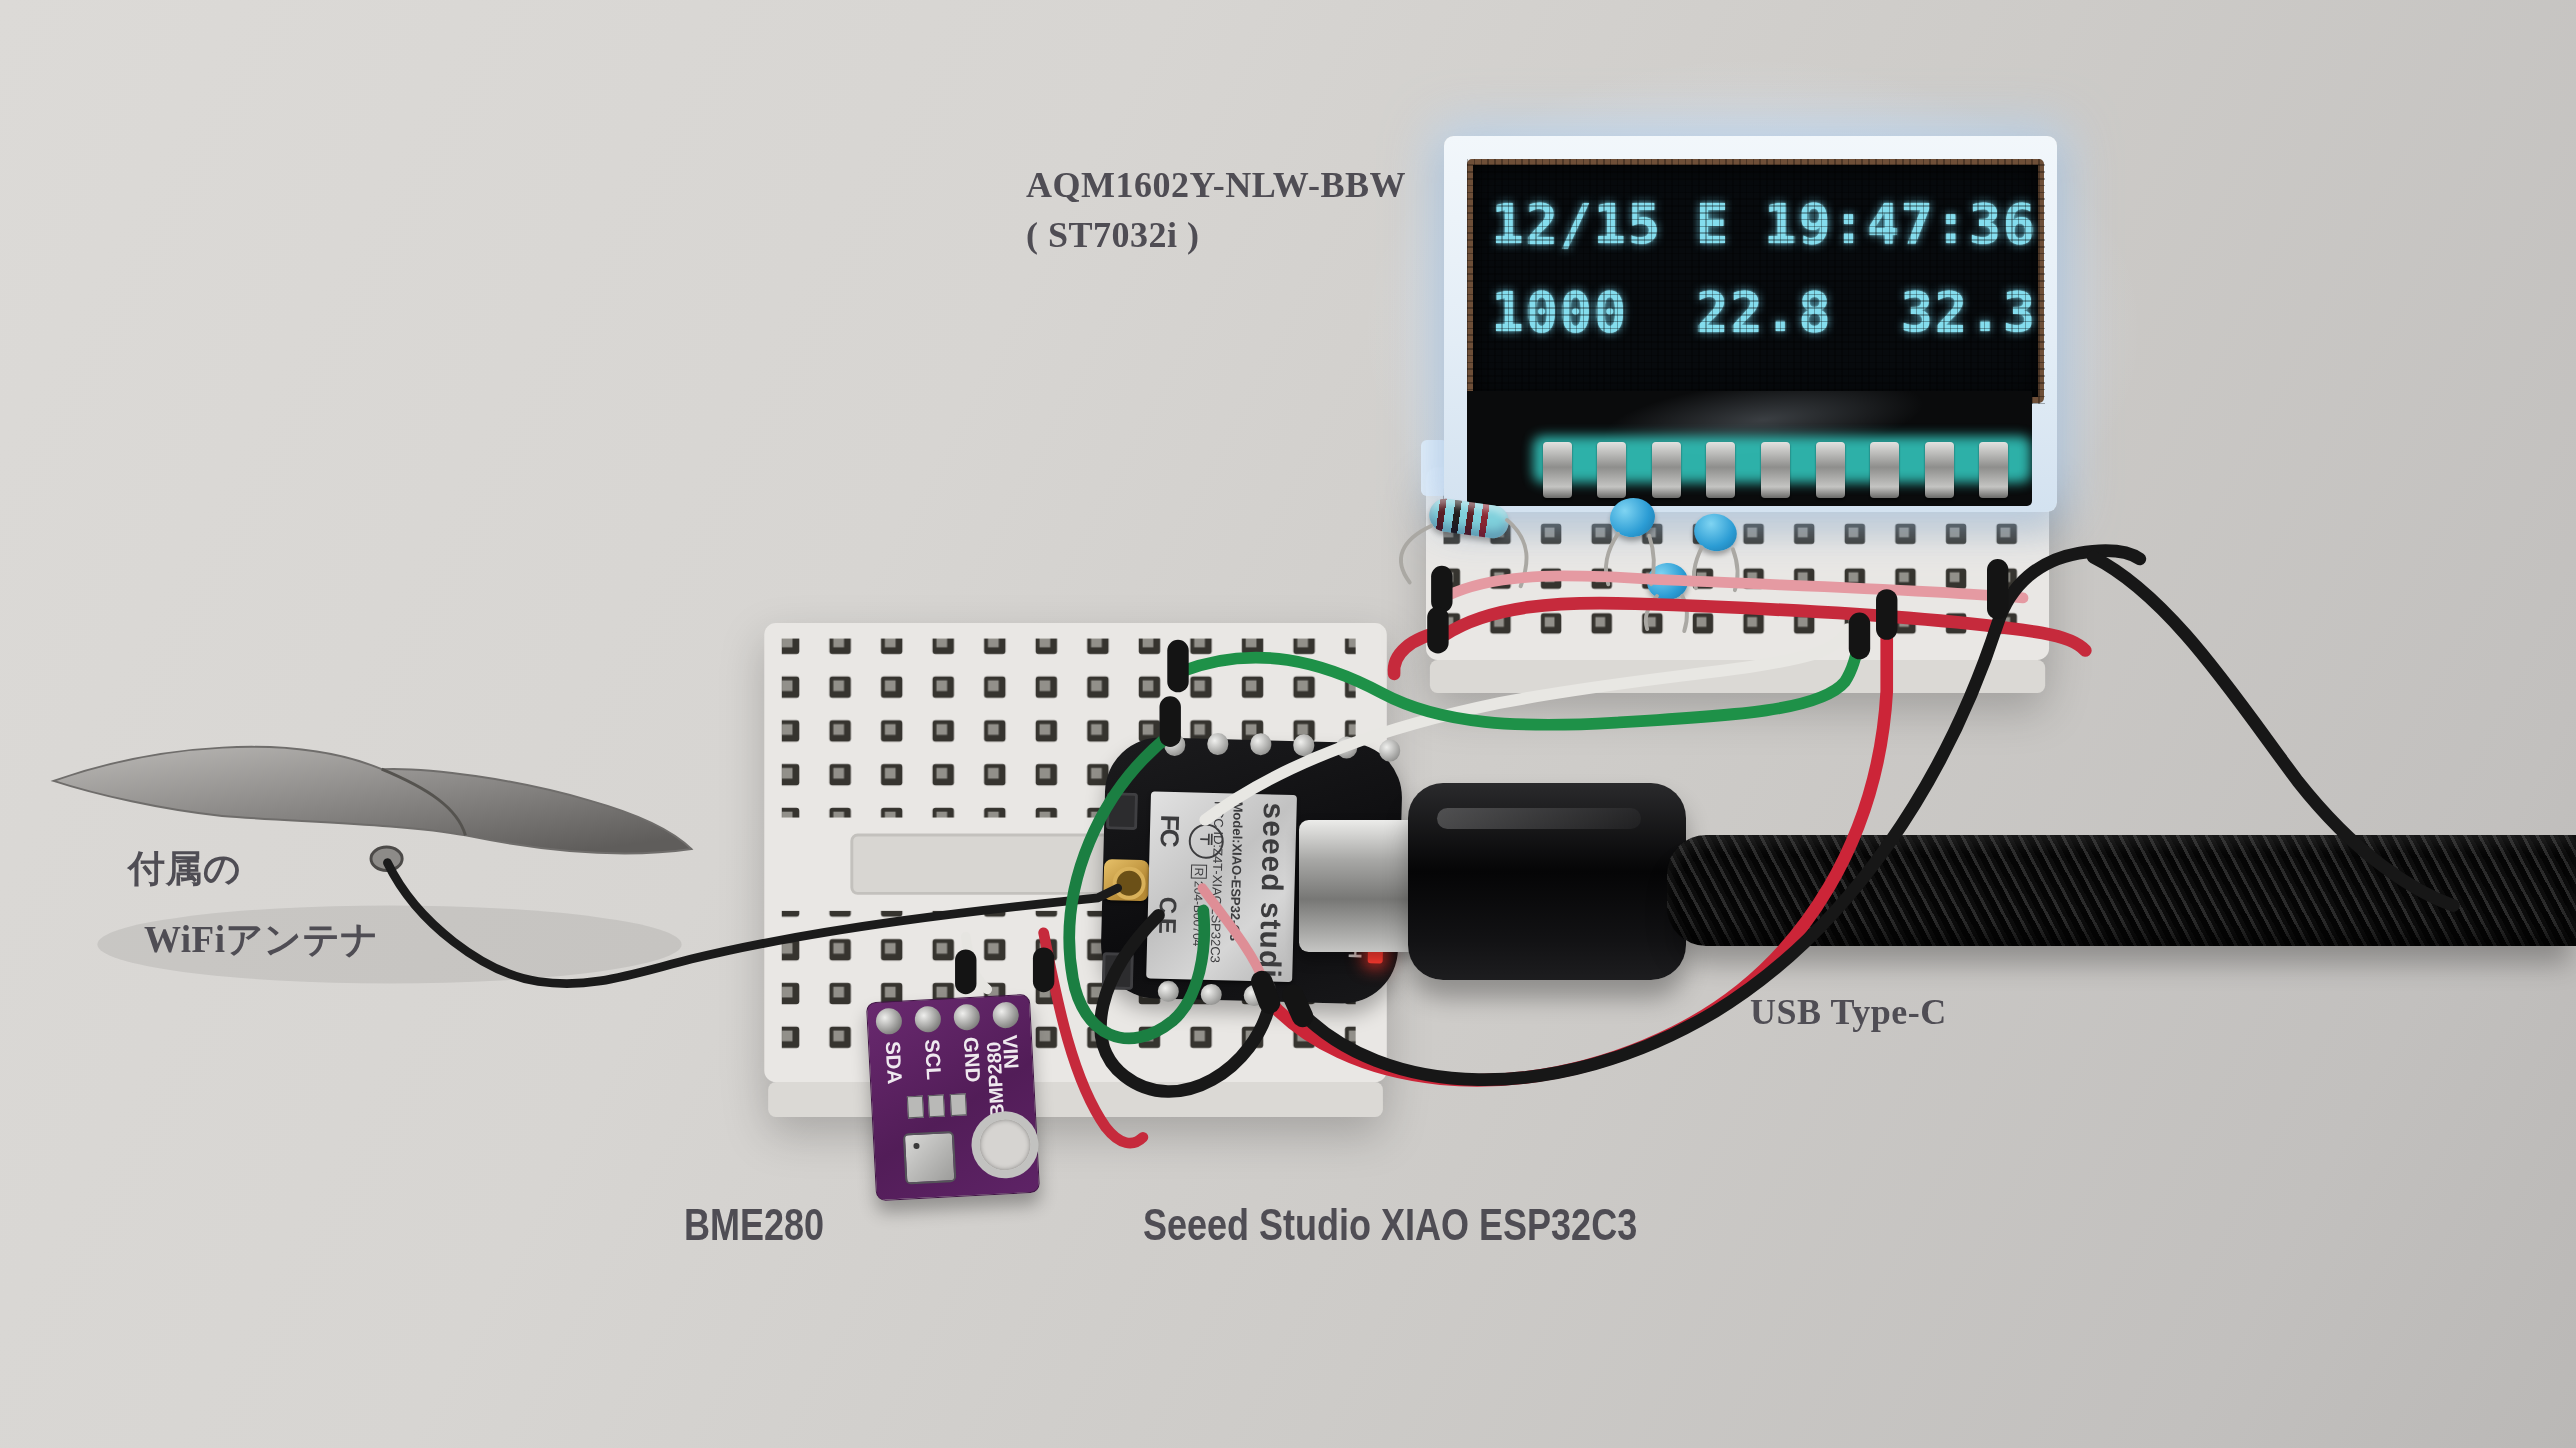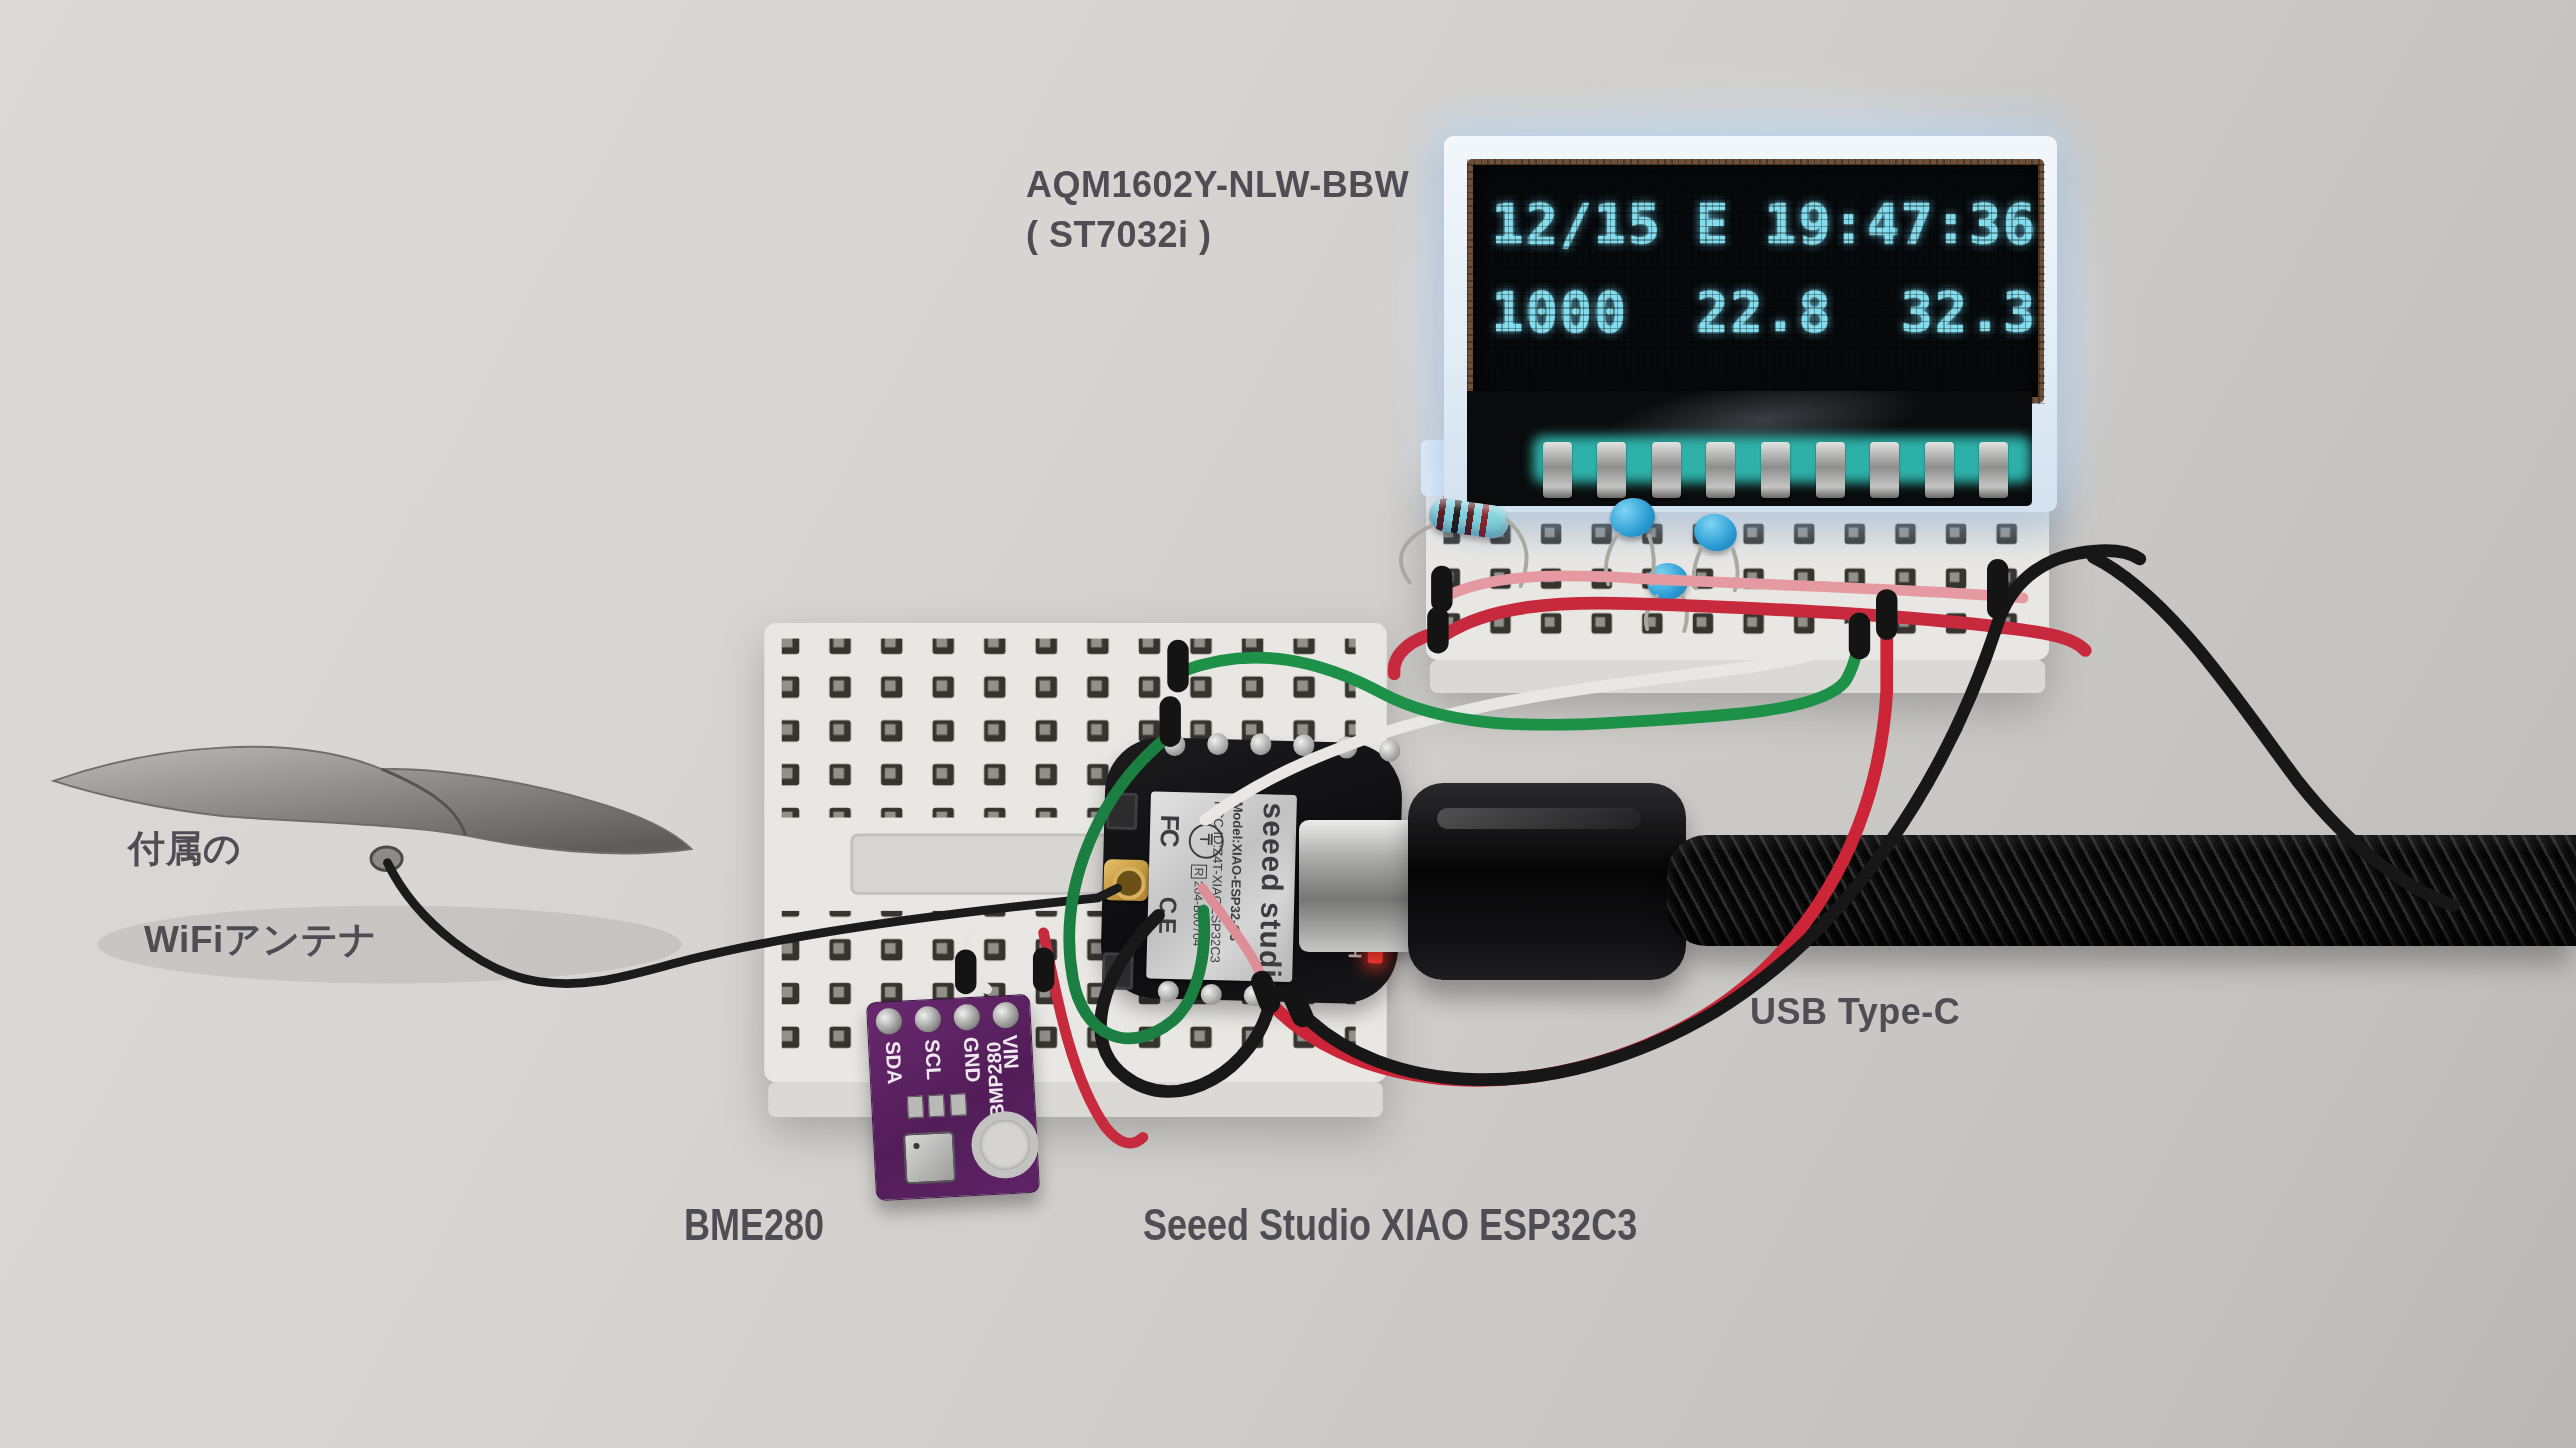--- a/index.html
+++ b/index.html
@@ -4,21 +4,21 @@
 <style>
   html,body{margin:0;padding:0;}
   body{
     width:2576px;height:1449px;position:relative;overflow:hidden;
     background:linear-gradient(118deg,#dcdad7 0%,#d7d5d2 35%,#cdcbc8 62%,#c2c0be 88%,#bab8b6 100%);
     font-family:"Liberation Sans",sans-serif;
   }
   .abs{position:absolute;}
   
   .photo-label{
-    color:#4f4d54;font-weight:bold;font-family:Liberation Sans, sans-serif;
+    color:#4f4d54;font-weight:bold;font-family:Liberation Serif, serif;
     white-space:nowrap;letter-spacing:0.5px;
   }
   .cond{font-family:"Liberation Sans",sans-serif;transform:scaleX(.8);transform-origin:0 50%;letter-spacing:0;}
   
   #lcd-frame{
     left:1444px;top:136px;width:613px;height:376px;border-radius:9.7px;
     background:linear-gradient(180deg,#f2f7fb 0%,#e3edf6 55%,#d3e2f0 100%);
     box-shadow:0 0 47px 11.7px rgba(175,210,248,.65),0 19.5px 31px rgba(0,0,0,.14);
     z-index:6;
   }
@@ -314,18 +314,18 @@
     <path d="M1202,726 L1202,756"></path>
     <path d="M1296,1008 L1304,1030"></path>
     <path d="M1328,1022 L1338,1044"></path>
     <path d="M992,986 L992,1010"></path>
     <path d="M1072,984 L1072,1008"></path>
   </g>
 </svg>
 
 <div class="abs toplab photo-label" style="left:1026px;top:164px;font-size:36px">AQM1602Y-NLW-BBW</div>
 <div class="abs toplab photo-label" style="left:1026px;top:214px;font-size:36px">( ST7032i )</div>
-<div class="abs toplab photo-label" style="left:128px;top:824px;font-size:37px">付属の</div>
+<div class="abs toplab photo-label" style="left:128px;top:844px;font-size:37px">付属の</div>
 <div class="abs toplab photo-label" style="left:144px;top:915px;font-size:37px">WiFiアンテナ</div>
 <div class="abs toplab photo-label" style="left:1750px;top:991px;font-size:36px">USB Type-C</div>
 <div class="abs toplab photo-label cond" style="left:684px;top:1199px;font-size:45px">BME280</div>
 <div class="abs toplab photo-label cond" style="left:1143px;top:1199px;font-size:45px">Seeed Studio XIAO ESP32C3</div>
 
 
 </body></html>

